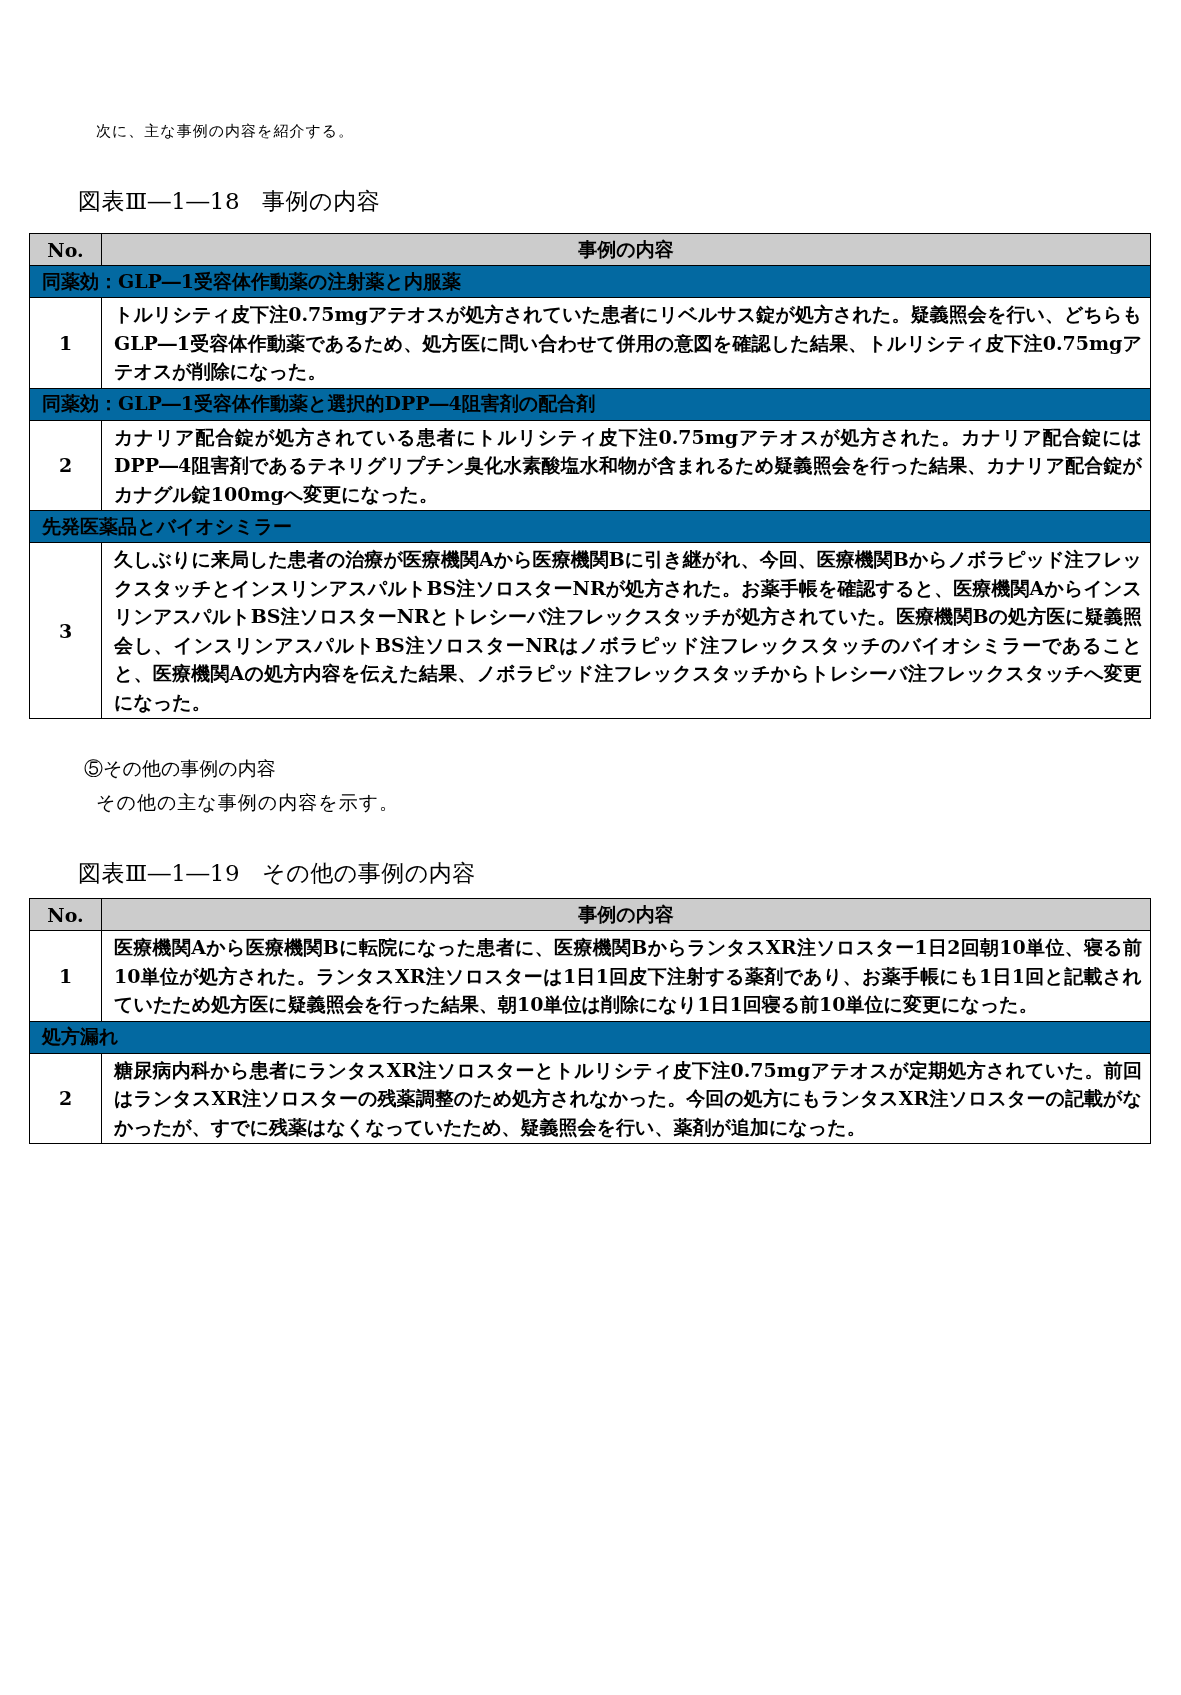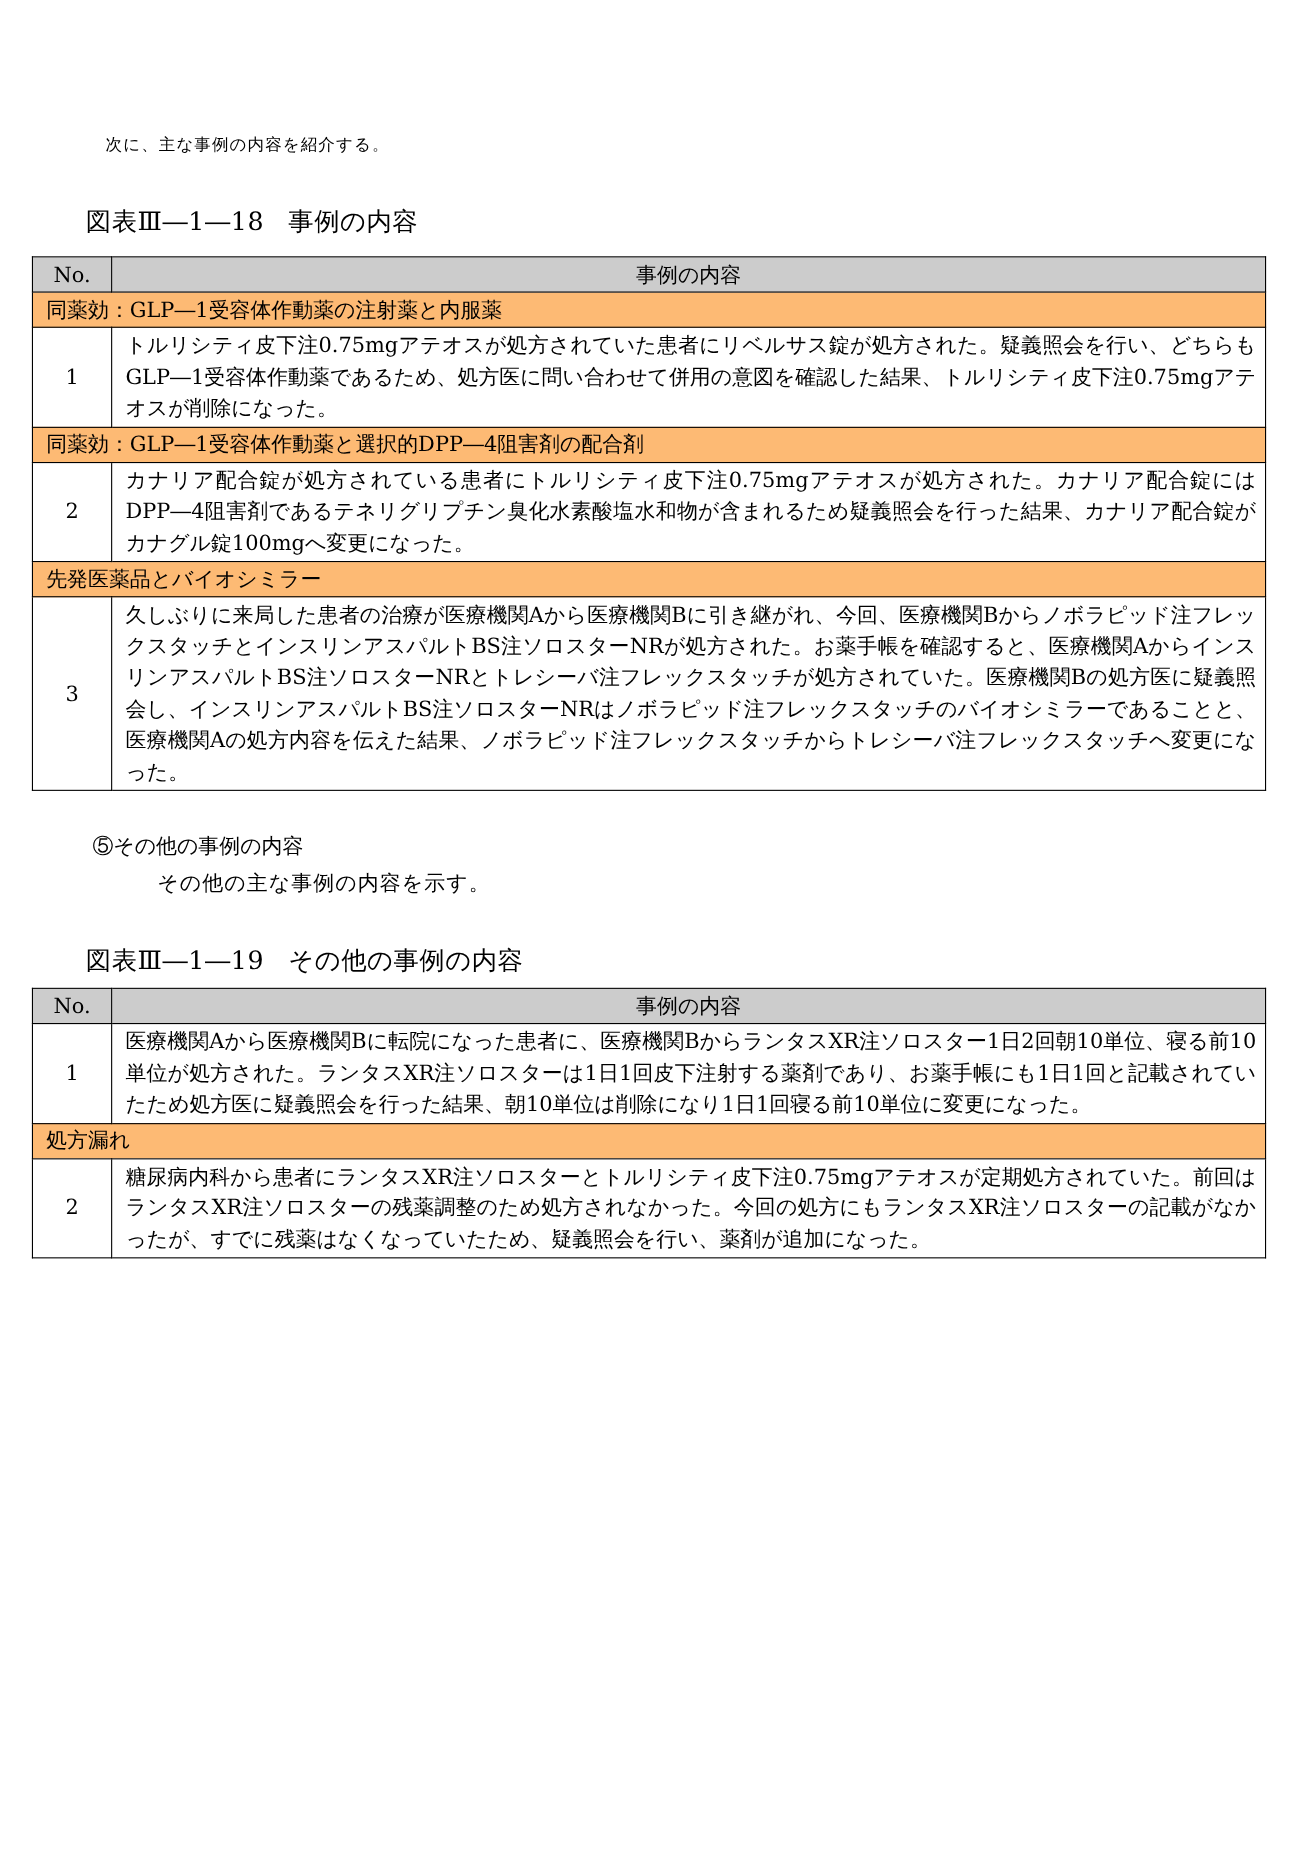--- a/index.html
+++ b/index.html
@@ -34,44 +34,43 @@
       left: 84px;
       top: 756px;
       font-size: 19px;
     }
     .section-sub {
       position: absolute;
       left: 96px;
       top: 790px;
       font-size: 19px;
       letter-spacing: 1px;
-      margin-left: 47px;
     }
     table.cases {
       position: absolute;
       left: 29px;
       width: 1122px;
       border-collapse: collapse;
       table-layout: fixed;
       font-size: 19px;
     }
     table.cases td, table.cases th {
       border: 1.5px solid #000;
       padding: 0;
-      font-weight: normal;
+      font-weight: bold;
     }
     table.cases col.no { width: 72px; }
     table.cases th {
       background: #cccccc;
       height: 31px;
       text-align: center;
       vertical-align: middle;
     }
     table.cases tr.cat td {
-      background: #fdba74;
+      background: #0369a1;
       height: 31px;
       padding-left: 12px;
       vertical-align: middle;
     }
     table.cases td.num {
       text-align: center;
       vertical-align: middle;
     }
     table.cases td.body {
       padding: 2px 8px 2px 12px;

